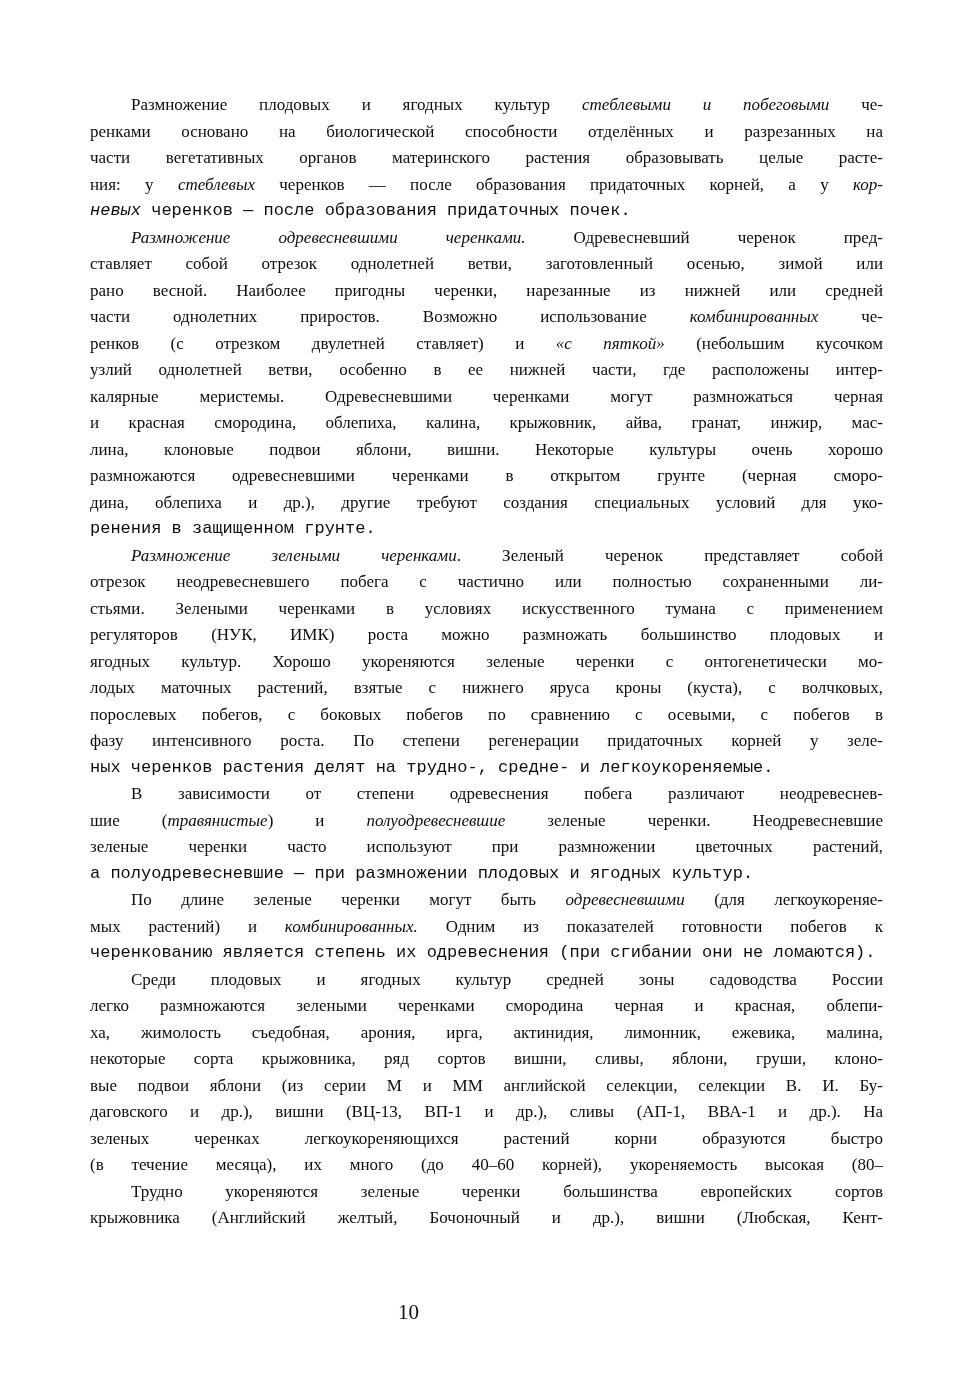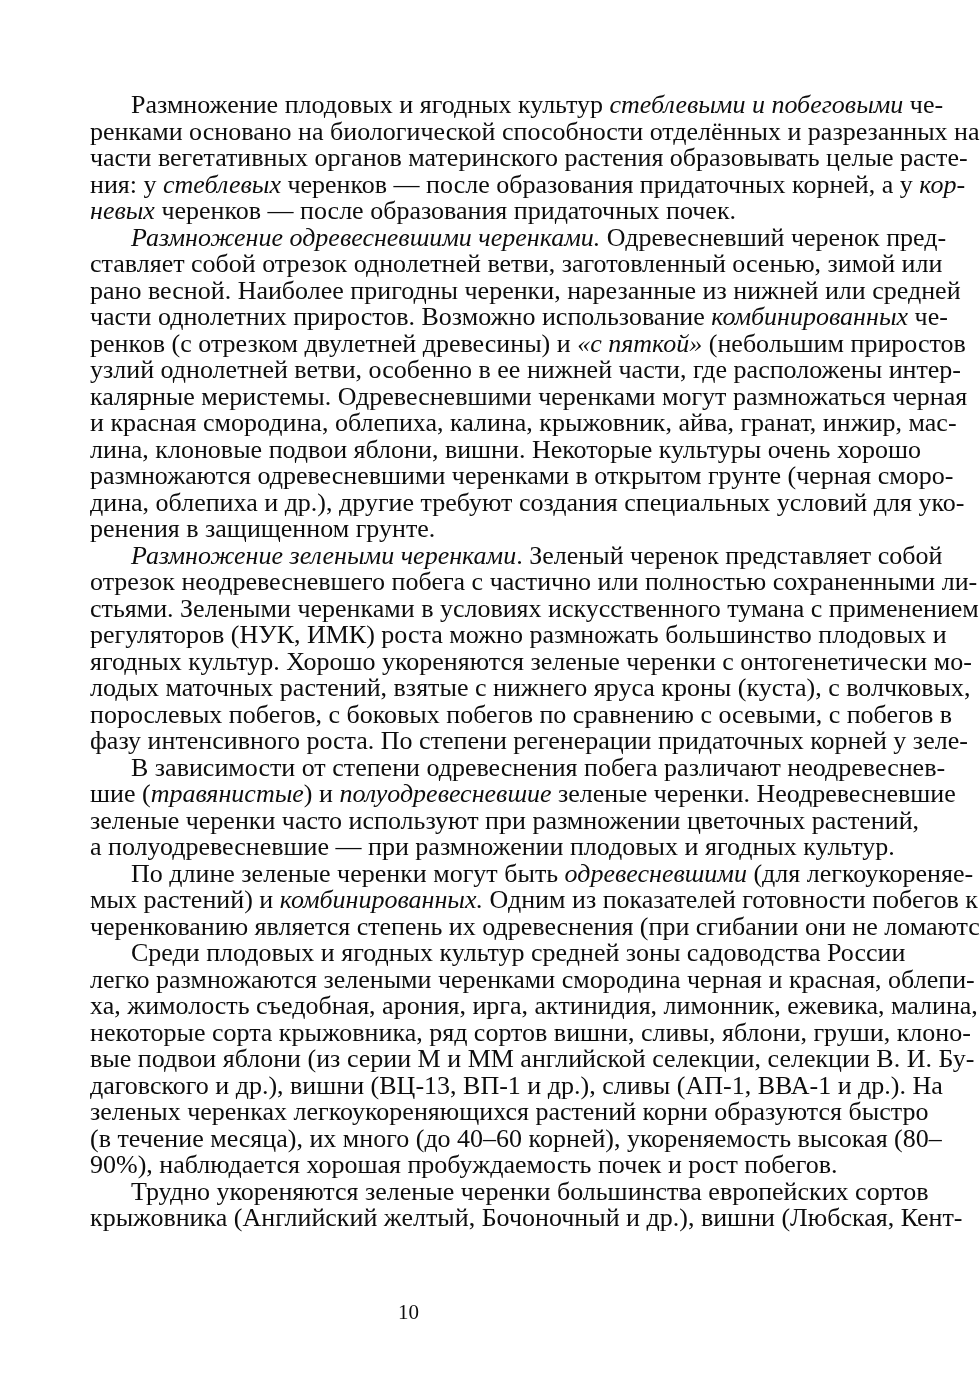--- a/index.html
+++ b/index.html
@@ -8,34 +8,35 @@
     background: #ffffff;
     color: #0d0d0d;
     font-family: "Liberation Serif", "DejaVu Serif", serif;
     position: relative;
   }
   .text-block {
     position: absolute;
     left: 90px;
     top: 92px;
     width: 793px;
-    font-size: 26px;
+    font-size: 17px;
     line-height: 26.5px;
   }
   .paragraph { }
   .line {
     text-align: justify;
     text-align-last: justify;
     white-space: nowrap;
     height: 26.5px;
   }
   .line.indent { padding-left: 41px; }
   .line.endline {
     text-align: right;
     text-align-last: left;
+    font-family: Liberation Mono, monospace;
   }
   .it { font-style: italic; }
   .page-number {
     position: absolute;
     top: 1300px;
     left: 0;
     width: 817px;
     text-align: center;
     font-size: 21px;
     line-height: 24px;
@@ -51,38 +52,39 @@
         <div class="line"><span>ренками основано на биологической способности отделённых и разрезанных на</span></div>
         <div class="line"><span>части вегетативных органов материнского растения образовывать целые расте-</span></div>
         <div class="line"><span>ния: у </span><span class="it">стеблевых</span><span> черенков — после образования придаточных корней, а у </span><span class="it">кор-</span></div>
         <div class="line endline"><span class="it">невых</span><span> черенков — после образования придаточных почек.</span></div>
       </div>
       <div class="paragraph">
         <div class="line indent"><span class="it">Размножение одревесневшими черенками.</span><span> Одревесневший черенок пред-</span></div>
         <div class="line"><span>ставляет собой отрезок однолетней ветви, заготовленный осенью, зимой или</span></div>
         <div class="line"><span>рано весной. Наиболее пригодны черенки, нарезанные из нижней или средней</span></div>
         <div class="line"><span>части однолетних приростов. Возможно использование </span><span class="it">комбинированных</span><span> че-</span></div>
-        <div class="line"><span>ренков (с отрезком двулетней древесины) и </span><span class="it">«с пяткой»</span><span> (небольшим приростов</span></div>
+        <div class="line"><span>ренков (с отрезком двулетней ставляет) и </span><span class="it">«с пяткой»</span><span> (небольшим кусочком</span></div>
         <div class="line"><span>узлий однолетней ветви, особенно в ее нижней части, где расположены интер-</span></div>
         <div class="line"><span>калярные меристемы. Одревесневшими черенками могут размножаться черная</span></div>
         <div class="line"><span>и красная смородина, облепиха, калина, крыжовник, айва, гранат, инжир, мас-</span></div>
         <div class="line"><span>лина, клоновые подвои яблони, вишни. Некоторые культуры очень хорошо</span></div>
         <div class="line"><span>размножаются одревесневшими черенками в открытом грунте (черная сморо-</span></div>
         <div class="line"><span>дина, облепиха и др.), другие требуют создания специальных условий для уко-</span></div>
         <div class="line endline"><span>ренения в защищенном грунте.</span></div>
       </div>
       <div class="paragraph">
         <div class="line indent"><span class="it">Размножение зелеными черенками</span><span>. Зеленый черенок представляет собой</span></div>
         <div class="line"><span>отрезок неодревесневшего побега с частично или полностью сохраненными ли-</span></div>
         <div class="line"><span>стьями. Зелеными черенками в условиях искусственного тумана с применением</span></div>
         <div class="line"><span>регуляторов (НУК, ИМК) роста можно размножать большинство плодовых и</span></div>
         <div class="line"><span>ягодных культур. Хорошо укореняются зеленые черенки с онтогенетически мо-</span></div>
         <div class="line"><span>лодых маточных растений, взятые с нижнего яруса кроны (куста), с волчковых,</span></div>
         <div class="line"><span>порослевых побегов, с боковых побегов по сравнению с осевыми, с побегов в</span></div>
         <div class="line"><span>фазу интенсивного роста. По степени регенерации придаточных корней у зеле-</span></div>
+        <div class="line endline"><span>ных черенков растения делят на трудно-, средне- и легкоукореняемые.</span></div>
       </div>
       <div class="paragraph">
         <div class="line indent"><span>В зависимости от степени одревеснения побега различают неодревеснев-</span></div>
         <div class="line"><span>шие (</span><span class="it">травянистые</span><span>) и </span><span class="it">полуодревесневшие</span><span> зеленые черенки. Неодревесневшие</span></div>
         <div class="line"><span>зеленые черенки часто используют при размножении цветочных растений,</span></div>
         <div class="line endline"><span>а полуодревесневшие — при размножении плодовых и ягодных культур.</span></div>
       </div>
       <div class="paragraph">
         <div class="line indent"><span>По длине зеленые черенки могут быть </span><span class="it">одревесневшими</span><span> (для легкоукореняе-</span></div>
         <div class="line"><span>мых растений) и </span><span class="it">комбинированных.</span><span> Одним из показателей готовности побегов к</span></div>
@@ -90,21 +92,20 @@
       </div>
       <div class="paragraph">
         <div class="line indent"><span>Среди плодовых и ягодных культур средней зоны садоводства России</span></div>
         <div class="line"><span>легко размножаются зелеными черенками смородина черная и красная, облепи-</span></div>
         <div class="line"><span>ха, жимолость съедобная, арония, ирга, актинидия, лимонник, ежевика, малина,</span></div>
         <div class="line"><span>некоторые сорта крыжовника, ряд сортов вишни, сливы, яблони, груши, клоно-</span></div>
         <div class="line"><span>вые подвои яблони (из серии М и ММ английской селекции, селекции В. И. Бу-</span></div>
         <div class="line"><span>даговского и др.), вишни (ВЦ-13, ВП-1 и др.), сливы (АП-1, ВВА-1 и др.). На</span></div>
         <div class="line"><span>зеленых черенках легкоукореняющихся растений корни образуются быстро</span></div>
         <div class="line"><span>(в течение месяца), их много (до 40–60 корней), укореняемость высокая (80–</span></div>
-        <div class="line endline"><span>90%), наблюдается хорошая пробуждаемость почек и рост побегов.</span></div>
       </div>
       <div class="paragraph">
         <div class="line indent"><span>Трудно укореняются зеленые черенки большинства европейских сортов</span></div>
         <div class="line"><span>крыжовника (Английский желтый, Бочоночный и др.), вишни (Любская, Кент-</span></div>
       </div>
     </div>
   <div class="page-number">10</div>
 </div>
 
 </body></html>

